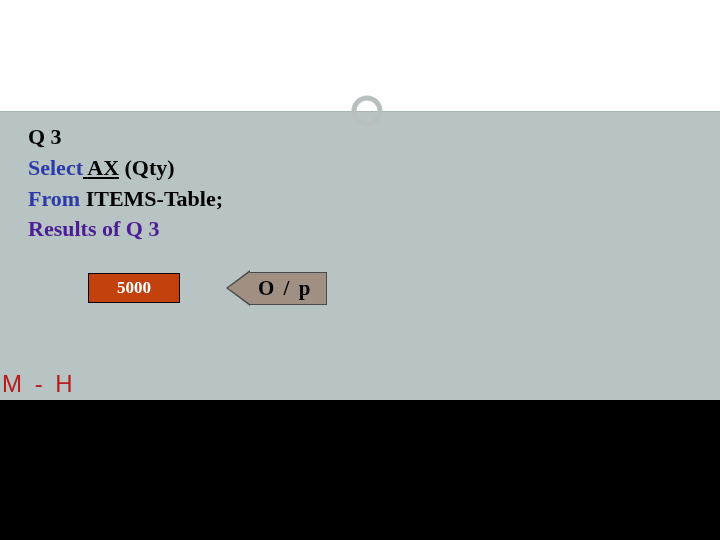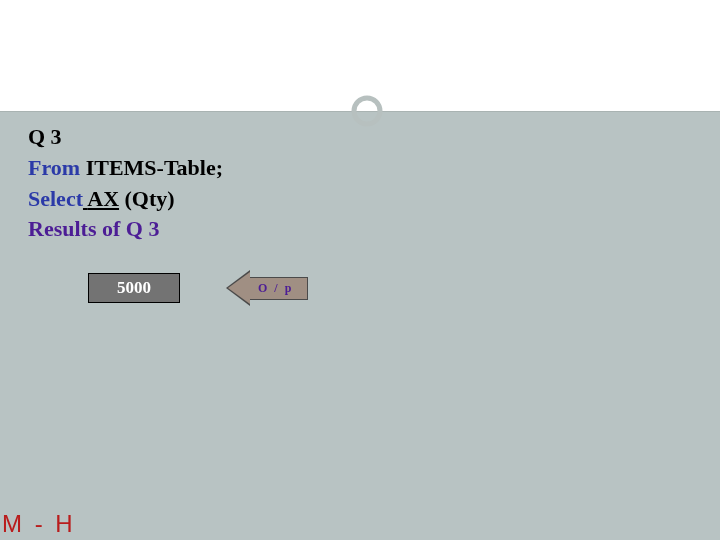--- a/index.html
+++ b/index.html
@@ -4,21 +4,21 @@
 <style>
   * { margin: 0; padding: 0; box-sizing: border-box; }
   html, body { width: 720px; height: 540px; overflow: hidden; }
   body {
     font-family: Georgia, 'Times New Roman', serif;
     background: #000;
   }
   .slide {
     position: relative;
     width: 720px;
-    height: 540px;
+    height: 400px;
     background: #b8c3c3;
   }
   .top-band {
     position: absolute;
     top: 0; left: 0; right: 0;
     height: 112px;
     background: #ffffff;
     border-bottom: 1px solid #a9b3b2;
   }
   .circle-icon {
@@ -47,37 +47,37 @@
   .underline-gap { text-decoration: underline; }
   .result-row {
     position: absolute;
     top: 270px;
     left: 88px;
     display: flex;
     align-items: center;
     gap: 46px;
   }
   .result-box {
-    background: #737373;
+    background: #c2410c;
     color: #fff;
     font-weight: bold;
     font-family: Georgia, serif;
     font-size: 17px;
     padding: 4px 18px;
     border: 1px solid #000;
     min-width: 92px;
     text-align: center;
   }
   .arrow-body {
     background: #a08f83;
     border: 1.5px solid #4a4a4a;
     border-left: none;
-    color: #4c1d95;
+    color: #000000;
     font-weight: bold;
-    font-size: 12px;
+    font-size: 21px;
     padding: 3px 14px 3px 8px;
     font-family: Georgia, serif;
     letter-spacing: 2px;
   }
   .arrow-wrap {
     position: relative;
     display: flex;
     align-items: center;
   }
   .arrow-tri-outer {
@@ -119,24 +119,24 @@
 
   <div class="circle-icon">
     <svg width="34" height="34" viewBox="0 0 34 34">
       <circle cx="17" cy="17" r="13" fill="none" stroke="#b7c0bf" stroke-width="5"></circle>
     </svg>
   </div>
 
   <div class="query-block">
     <div class="query-line">Q 3</div>
     <div class="query-line">
-      <span class="kw-blue">From</span><span class="kw-black"> ITEMS-Table;</span>
+      <span class="kw-blue">Select</span><span class="kw-black underline-gap"> </span><span class="kw-black underline-gap">AX</span><span class="kw-black"> (Qty)</span>
     </div>
     <div class="query-line">
-      <span class="kw-blue">Select</span><span class="kw-black underline-gap"> </span><span class="kw-black underline-gap">AX</span><span class="kw-black"> (Qty)</span>
+      <span class="kw-blue">From</span><span class="kw-black"> ITEMS-Table;</span>
     </div>
     <div class="query-line kw-green">Results of Q 3</div>
   </div>
 
   <div class="result-row">
     <div class="result-box">5000</div>
 
     <div class="arrow-wrap">
       <div class="arrow-left">
         <div class="arrow-tri-outer"></div>

